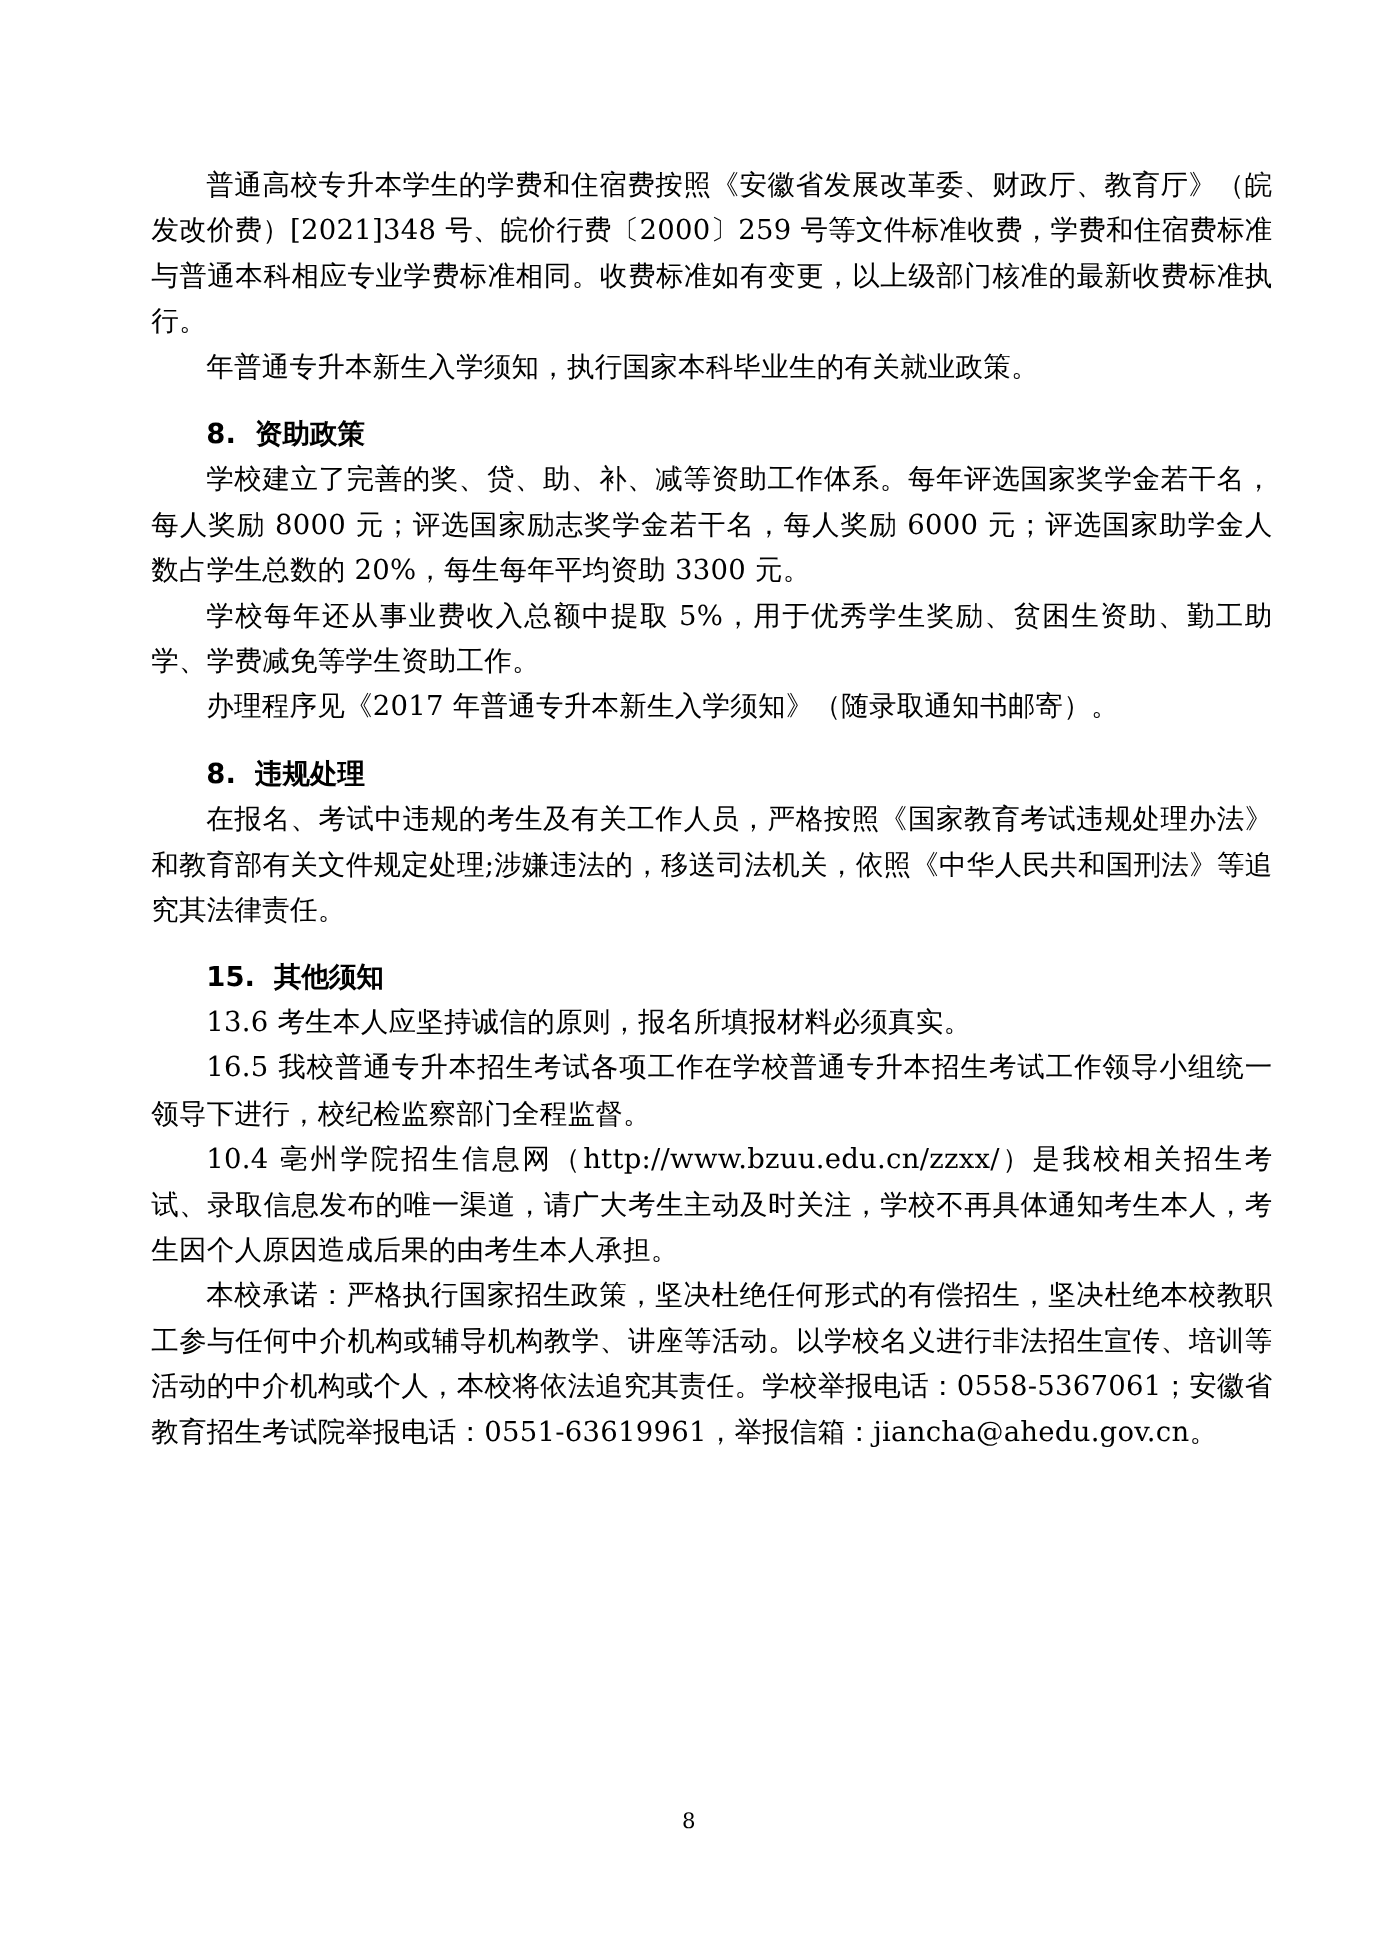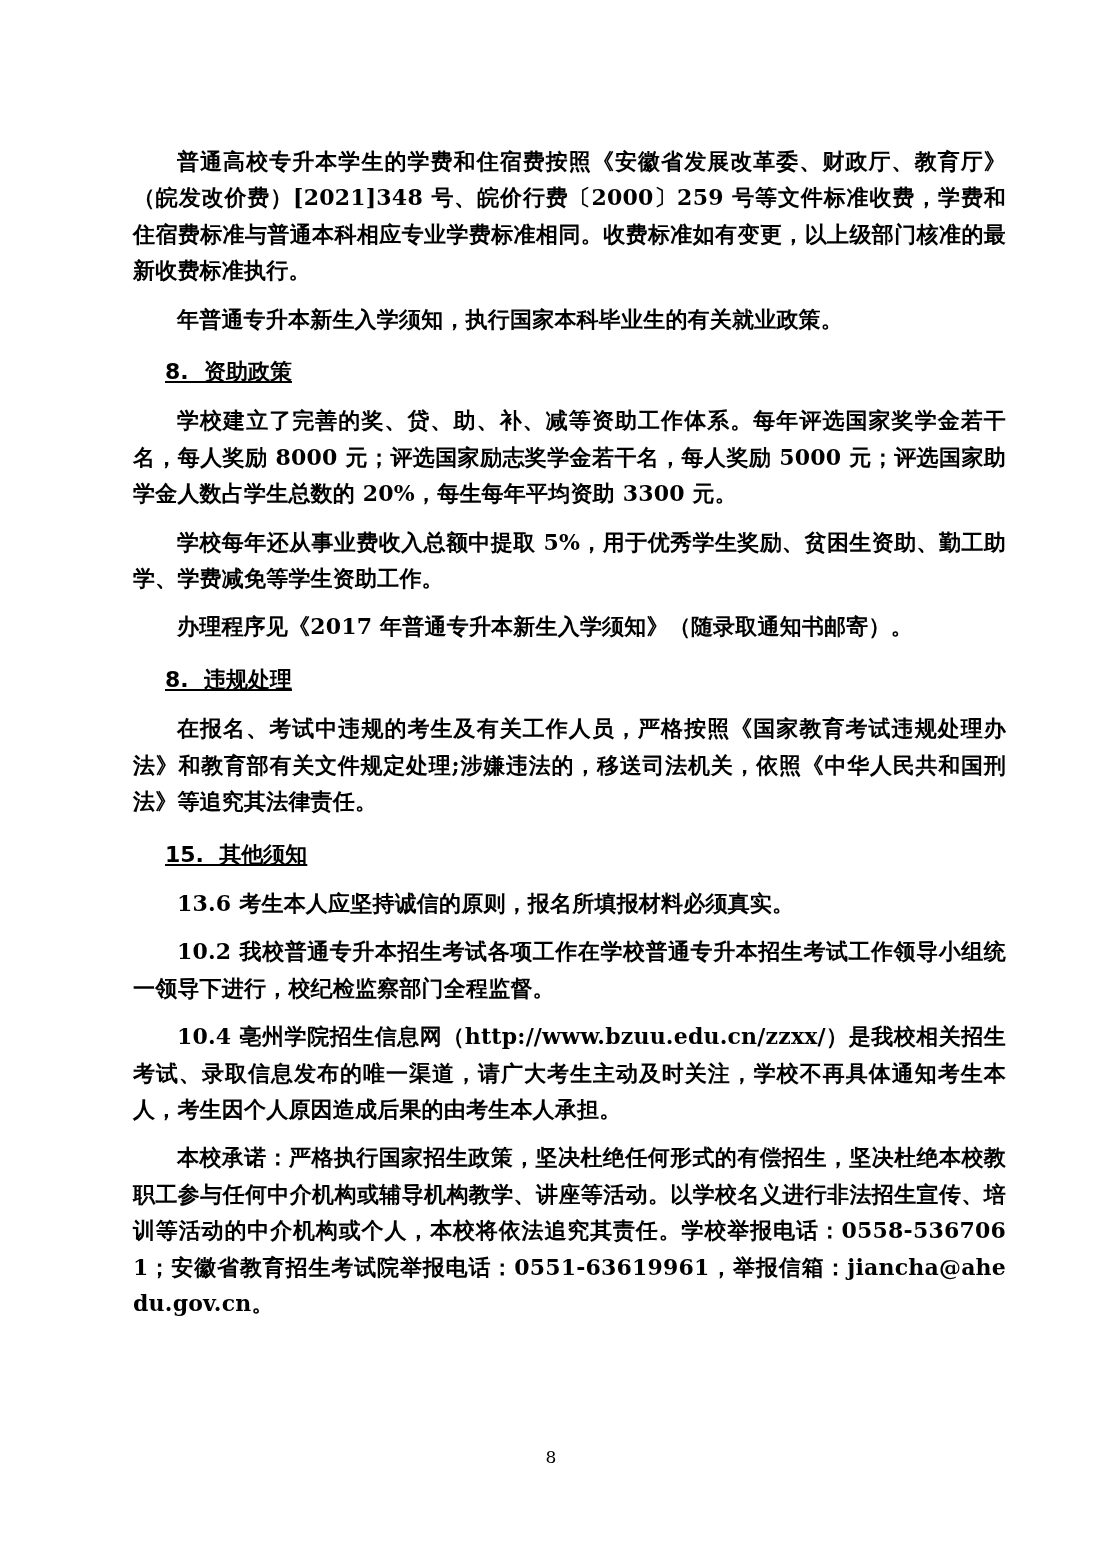--- a/index.html
+++ b/index.html
@@ -15,38 +15,36 @@
     font-family: "DejaVu Serif", "Liberation Serif", serif;
     overflow: hidden;
   }
   .page-body {
     position: absolute;
     left: 121px;
     top: 131px;
     width: 897px;
   }
   .para {
-    margin: 12px;
+    margin: 0;
     font-size: 22px;
     line-height: 36.4px;
     text-align: justify;
     text-indent: 44px;
     letter-spacing: 0.2px;
     word-break: break-all;
-    font-weight: bold;
   }
   .heading {
     margin: 17px 0 0 0;
     padding-left: 44px;
     font-size: 22px;
     line-height: 36.4px;
     font-weight: bold;
     font-family: "DejaVu Sans", "Liberation Sans", sans-serif;
     white-space: pre-wrap;
-    text-decoration: underline;
   }
   .page-footer {
     position: absolute;
     top: 1446px;
     left: 0;
     width: 100%;
     text-align: center;
     font-size: 17px;
     line-height: 22px;
     font-family: "DejaVu Serif", "Liberation Serif", serif;
@@ -58,35 +56,35 @@
 <div class="document-page">
 
   <div class="page-body">
 
     <p class="para">普通高校专升本学生的学费和住宿费按照《安徽省发展改革委、财政厅、教育厅》（皖发改价费）[2021]348 号、皖价行费〔2000〕259 号等文件标准收费，学费和住宿费标准与普通本科相应专业学费标准相同。收费标准如有变更，以上级部门核准的最新收费标准执行。</p>
 
     <p class="para">年普通专升本新生入学须知，执行国家本科毕业生的有关就业政策。</p>
 
     <h2 class="heading">8.  资助政策</h2>
 
-    <p class="para">学校建立了完善的奖、贷、助、补、减等资助工作体系。每年评选国家奖学金若干名，每人奖励 8000 元；评选国家励志奖学金若干名，每人奖励 5000 元；评选国家助学金人数占学生总数的 20%，每生每年平均资助 3300 元。</p>
+    <p class="para">学校建立了完善的奖、贷、助、补、减等资助工作体系。每年评选国家奖学金若干名，每人奖励 8000 元；评选国家励志奖学金若干名，每人奖励 6000 元；评选国家助学金人数占学生总数的 20%，每生每年平均资助 3300 元。</p>
 
     <p class="para">学校每年还从事业费收入总额中提取 5%，用于优秀学生奖励、贫困生资助、勤工助学、学费减免等学生资助工作。</p>
 
     <p class="para">办理程序见《2017 年普通专升本新生入学须知》（随录取通知书邮寄）。</p>
 
     <h2 class="heading">8.  违规处理</h2>
 
     <p class="para">在报名、考试中违规的考生及有关工作人员，严格按照《国家教育考试违规处理办法》和教育部有关文件规定处理;涉嫌违法的，移送司法机关，依照《中华人民共和国刑法》等追究其法律责任。</p>
 
     <h2 class="heading">15.  其他须知</h2>
 
     <p class="para">13.6 考生本人应坚持诚信的原则，报名所填报材料必须真实。</p>
 
-    <p class="para">10.2 我校普通专升本招生考试各项工作在学校普通专升本招生考试工作领导小组统一领导下进行，校纪检监察部门全程监督。</p>
+    <p class="para">16.5 我校普通专升本招生考试各项工作在学校普通专升本招生考试工作领导小组统一领导下进行，校纪检监察部门全程监督。</p>
 
 
     <p class="para">10.4 亳州学院招生信息网（http://www.bzuu.edu.cn/zzxx/）是我校相关招生考试、录取信息发布的唯一渠道，请广大考生主动及时关注，学校不再具体通知考生本人，考生因个人原因造成后果的由考生本人承担。</p>
 
     <p class="para">本校承诺：严格执行国家招生政策，坚决杜绝任何形式的有偿招生，坚决杜绝本校教职工参与任何中介机构或辅导机构教学、讲座等活动。以学校名义进行非法招生宣传、培训等活动的中介机构或个人，本校将依法追究其责任。学校举报电话：0558-5367061；安徽省教育招生考试院举报电话：0551-63619961，举报信箱：jiancha@ahedu.gov.cn。</p>
 
   </div>
 
   <div class="page-footer">
     <span>8</span>

